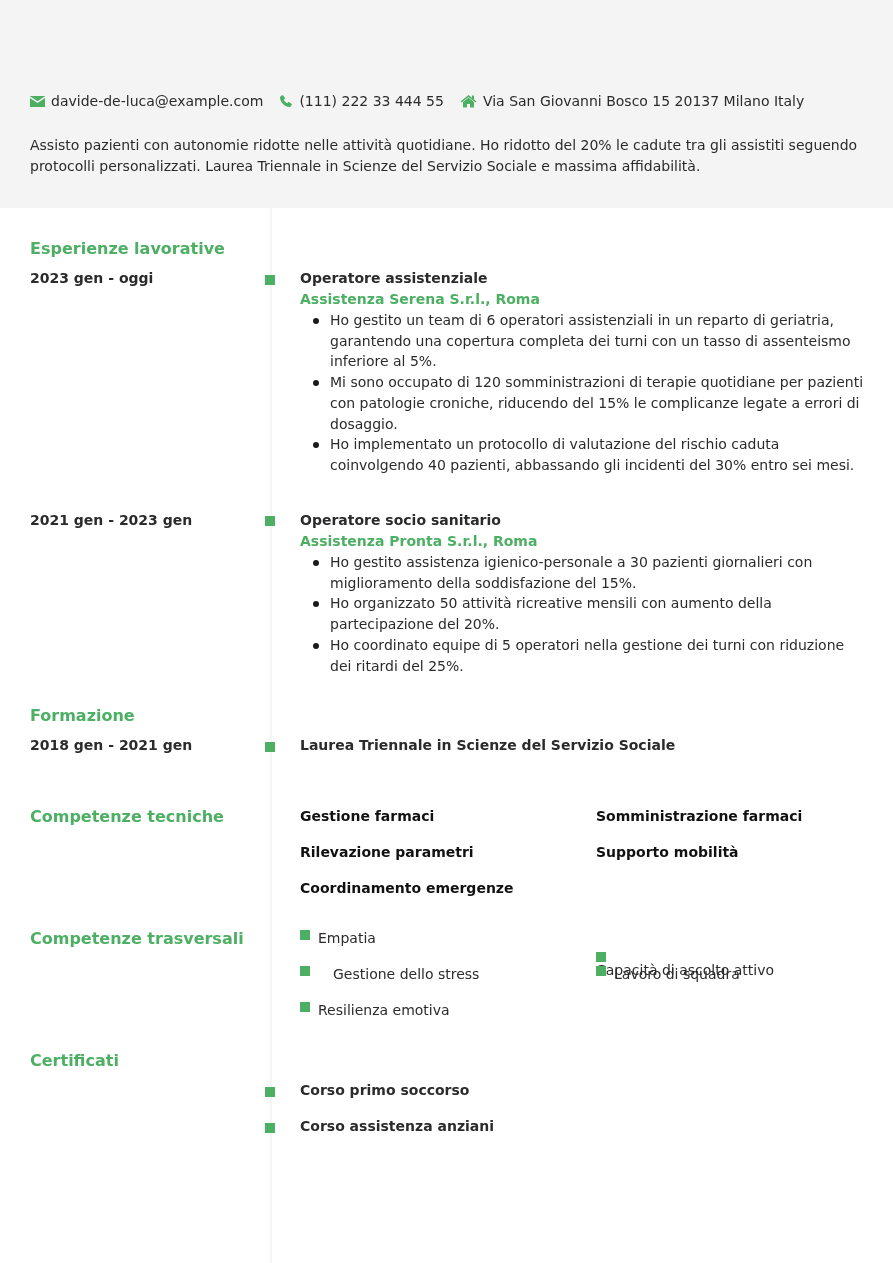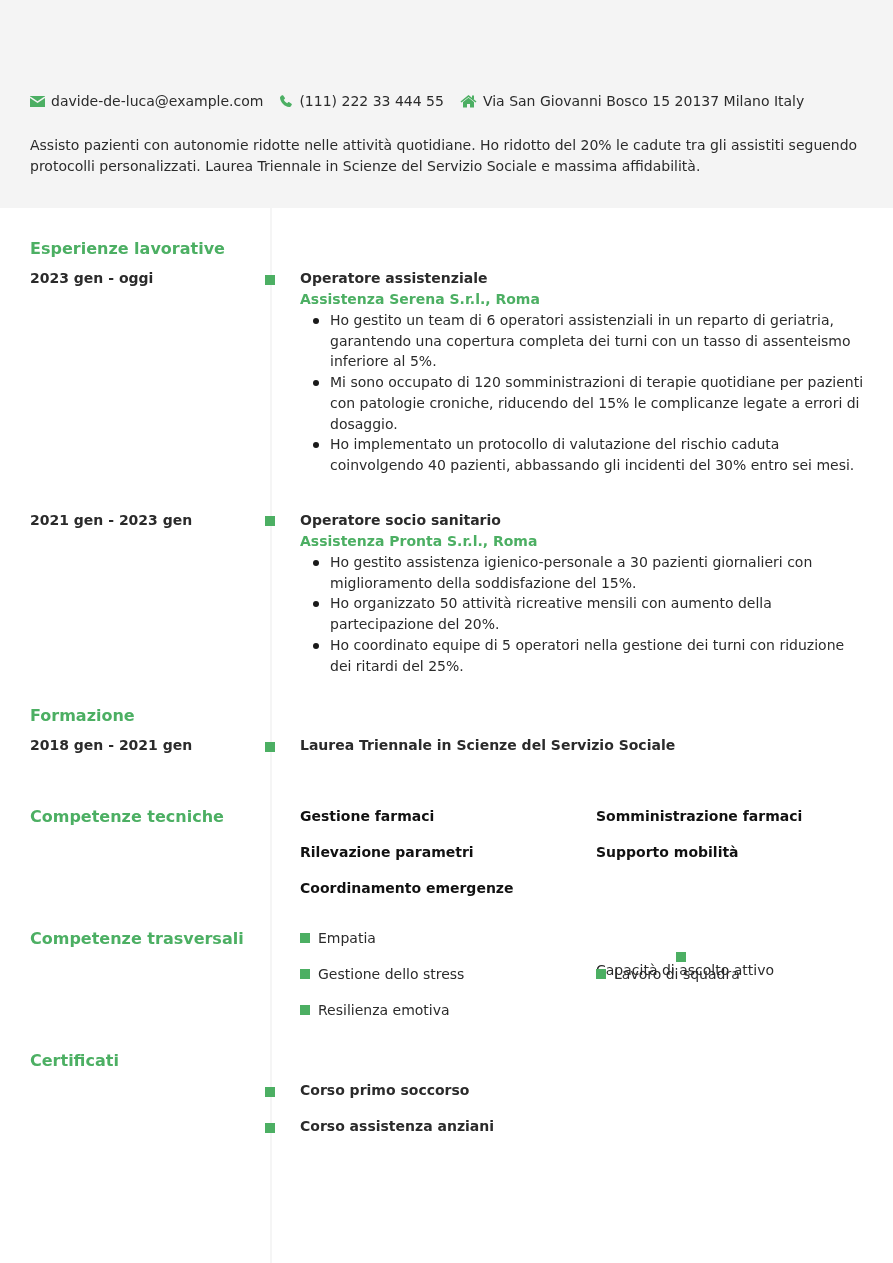--- a/index.html
+++ b/index.html
@@ -14,21 +14,21 @@
   .sec-title { position:absolute; left:30px; font-size:16px; font-weight:bold; color:#4caf63; margin:0; }
   .date { position:absolute; left:30px; font-size:14px; font-weight:bold; color:#2b2b2b; }
   .marker { position:absolute; left:265px; width:10px; height:10px; background:#4caf63; }
   .entry { position:absolute; left:300px; width:565px; }
   .job-title { font-size:14px; font-weight:bold; color:#2b2b2b; line-height:21px; }
   .company { font-size:14px; font-weight:bold; color:#4caf63; line-height:21px; }
   .bullets { margin:0; padding:0 0 0 30px; list-style:none; font-size:14px; line-height:20.7px; }
   .bullets li { position:relative; }
   .bullets li::before { content:""; position:absolute; left:-17px; top:8px; width:6px; height:6px; border-radius:50%; background:#1a1a1a; }
   .skill { position:absolute; font-size:14px; font-weight:bold; color:#111; }
-  .soft { position:absolute; font-size:14px; color:#2b2b2b; display:flex; align-items:center; }
+  .soft { position:absolute; font-size:14px; color:#2b2b2b; display:flex; align-items:flex-start; }
   .soft .sq { width:10px; height:10px; background:#4caf63; margin-right:8px; display:inline-block; }
   .cert { position:absolute; left:300px; font-size:14px; font-weight:bold; color:#2b2b2b; }
 </style>
 </head>
 <body>
 
 <div class="header">
   <div class="contacts">
     <span class="contact">
       <svg width="15" height="11" viewBox="0 0 15 11">
@@ -99,21 +99,21 @@
 
 <h2 class="sec-title" style="top:929px;">Competenze trasversali</h2>
 <div class="soft" style="left:300px; top:930px;">
     <span class="sq"></span>
     <span>Empatia</span>
   </div>
 <div class="soft" style="left:596px; top:952px;flex-direction:column;">
     <span class="sq"></span>
     <span>Capacità di ascolto attivo</span>
   </div>
-<div class="soft" style="left:300px; top:966px;">
+<div class="soft" style="left:300px; top:966px;gap:15px;">
     <span class="sq"></span>
     <span>Gestione dello stress</span>
   </div>
 <div class="soft" style="left:596px; top:966px;">
     <span class="sq"></span>
     <span>Lavoro di squadra</span>
   </div>
 <div class="soft" style="left:300px; top:1002px;">
     <span class="sq"></span>
     <span>Resilienza emotiva</span>

